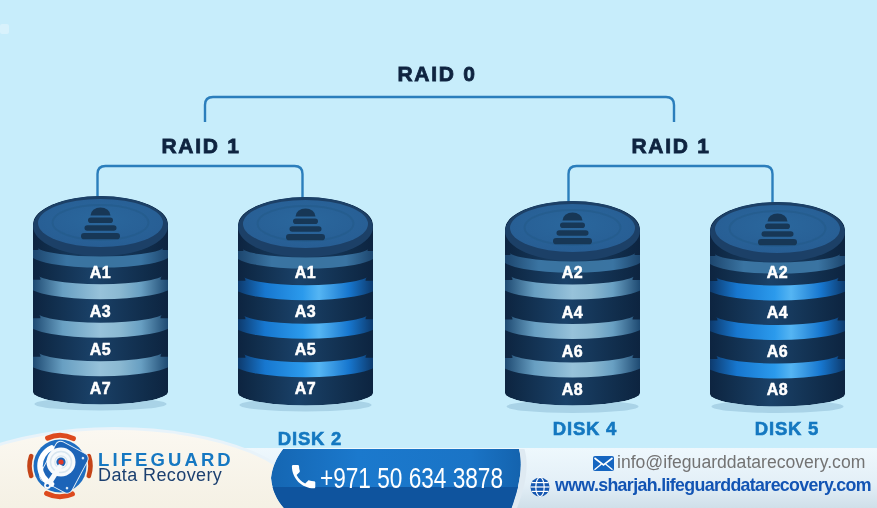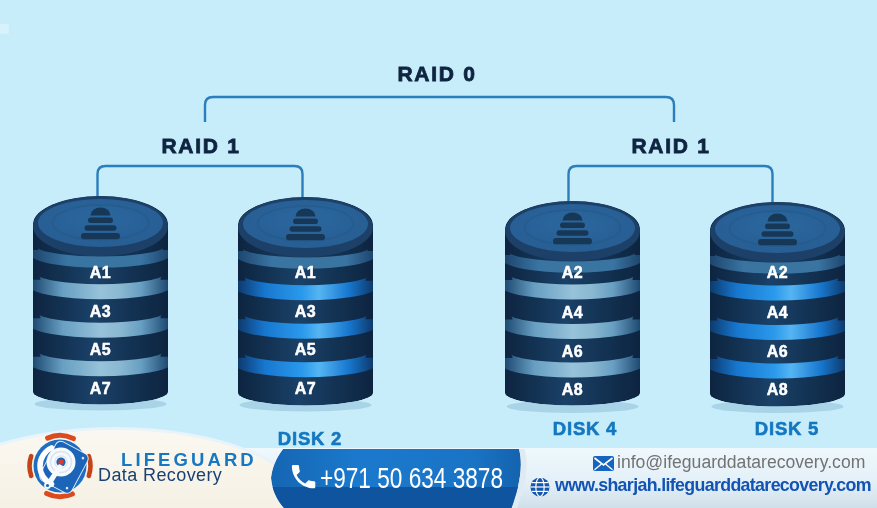--- a/index.html
+++ b/index.html
@@ -246,19 +246,19 @@
 <div class="abs" style="left:0;top:24px;width:9px;height:10px;background:rgba(255,255,255,0.3);border-radius:2px;"></div>
 
 <div class="abs hd ctr" style="left:437px;top:62px;">RAID 0</div>
 <div class="abs hd ctr" style="left:201px;top:134px;">RAID 1</div>
 <div class="abs hd ctr" style="left:671px;top:134px;">RAID 1</div>
 
 <div class="abs disklbl ctr" style="left:310px;top:428px;">DISK 2</div>
 <div class="abs disklbl ctr" style="left:585px;top:418px;">DISK 4</div>
 <div class="abs disklbl ctr" style="left:787px;top:418px;">DISK 5</div>
 
-<div class="abs" style="left:98px;top:449px;font-weight:bold;font-size:18.5px;letter-spacing:3.1px;color:#1678c2;margin-left:23px;">LIFEGUARD</div>
+<div class="abs" style="left:98px;top:449px;font-weight:bold;font-size:18.5px;letter-spacing:3.1px;color:#1678c2;">LIFEGUARD</div>
 <div class="abs" style="left:98px;top:464.5px;font-weight:normal;font-size:18px;letter-spacing:.4px;color:#1c4070;">Data Recovery</div>
 
 <div class="abs" style="left:320px;top:462px;font-size:29px;letter-spacing:0px;color:#ffffff;transform:scaleX(0.78);transform-origin:left top;">+971 50 634 3878</div>
 
 <div class="abs" style="left:617px;top:452px;font-size:17.6px;color:#737373;">info@ifeguarddatarecovery.com</div>
 <div class="abs" style="left:555px;top:475px;font-size:17.8px;font-weight:bold;letter-spacing:-0.65px;color:#1254b4;">www.sharjah.lifeguarddatarecovery.com</div>
 
 </body></html>

